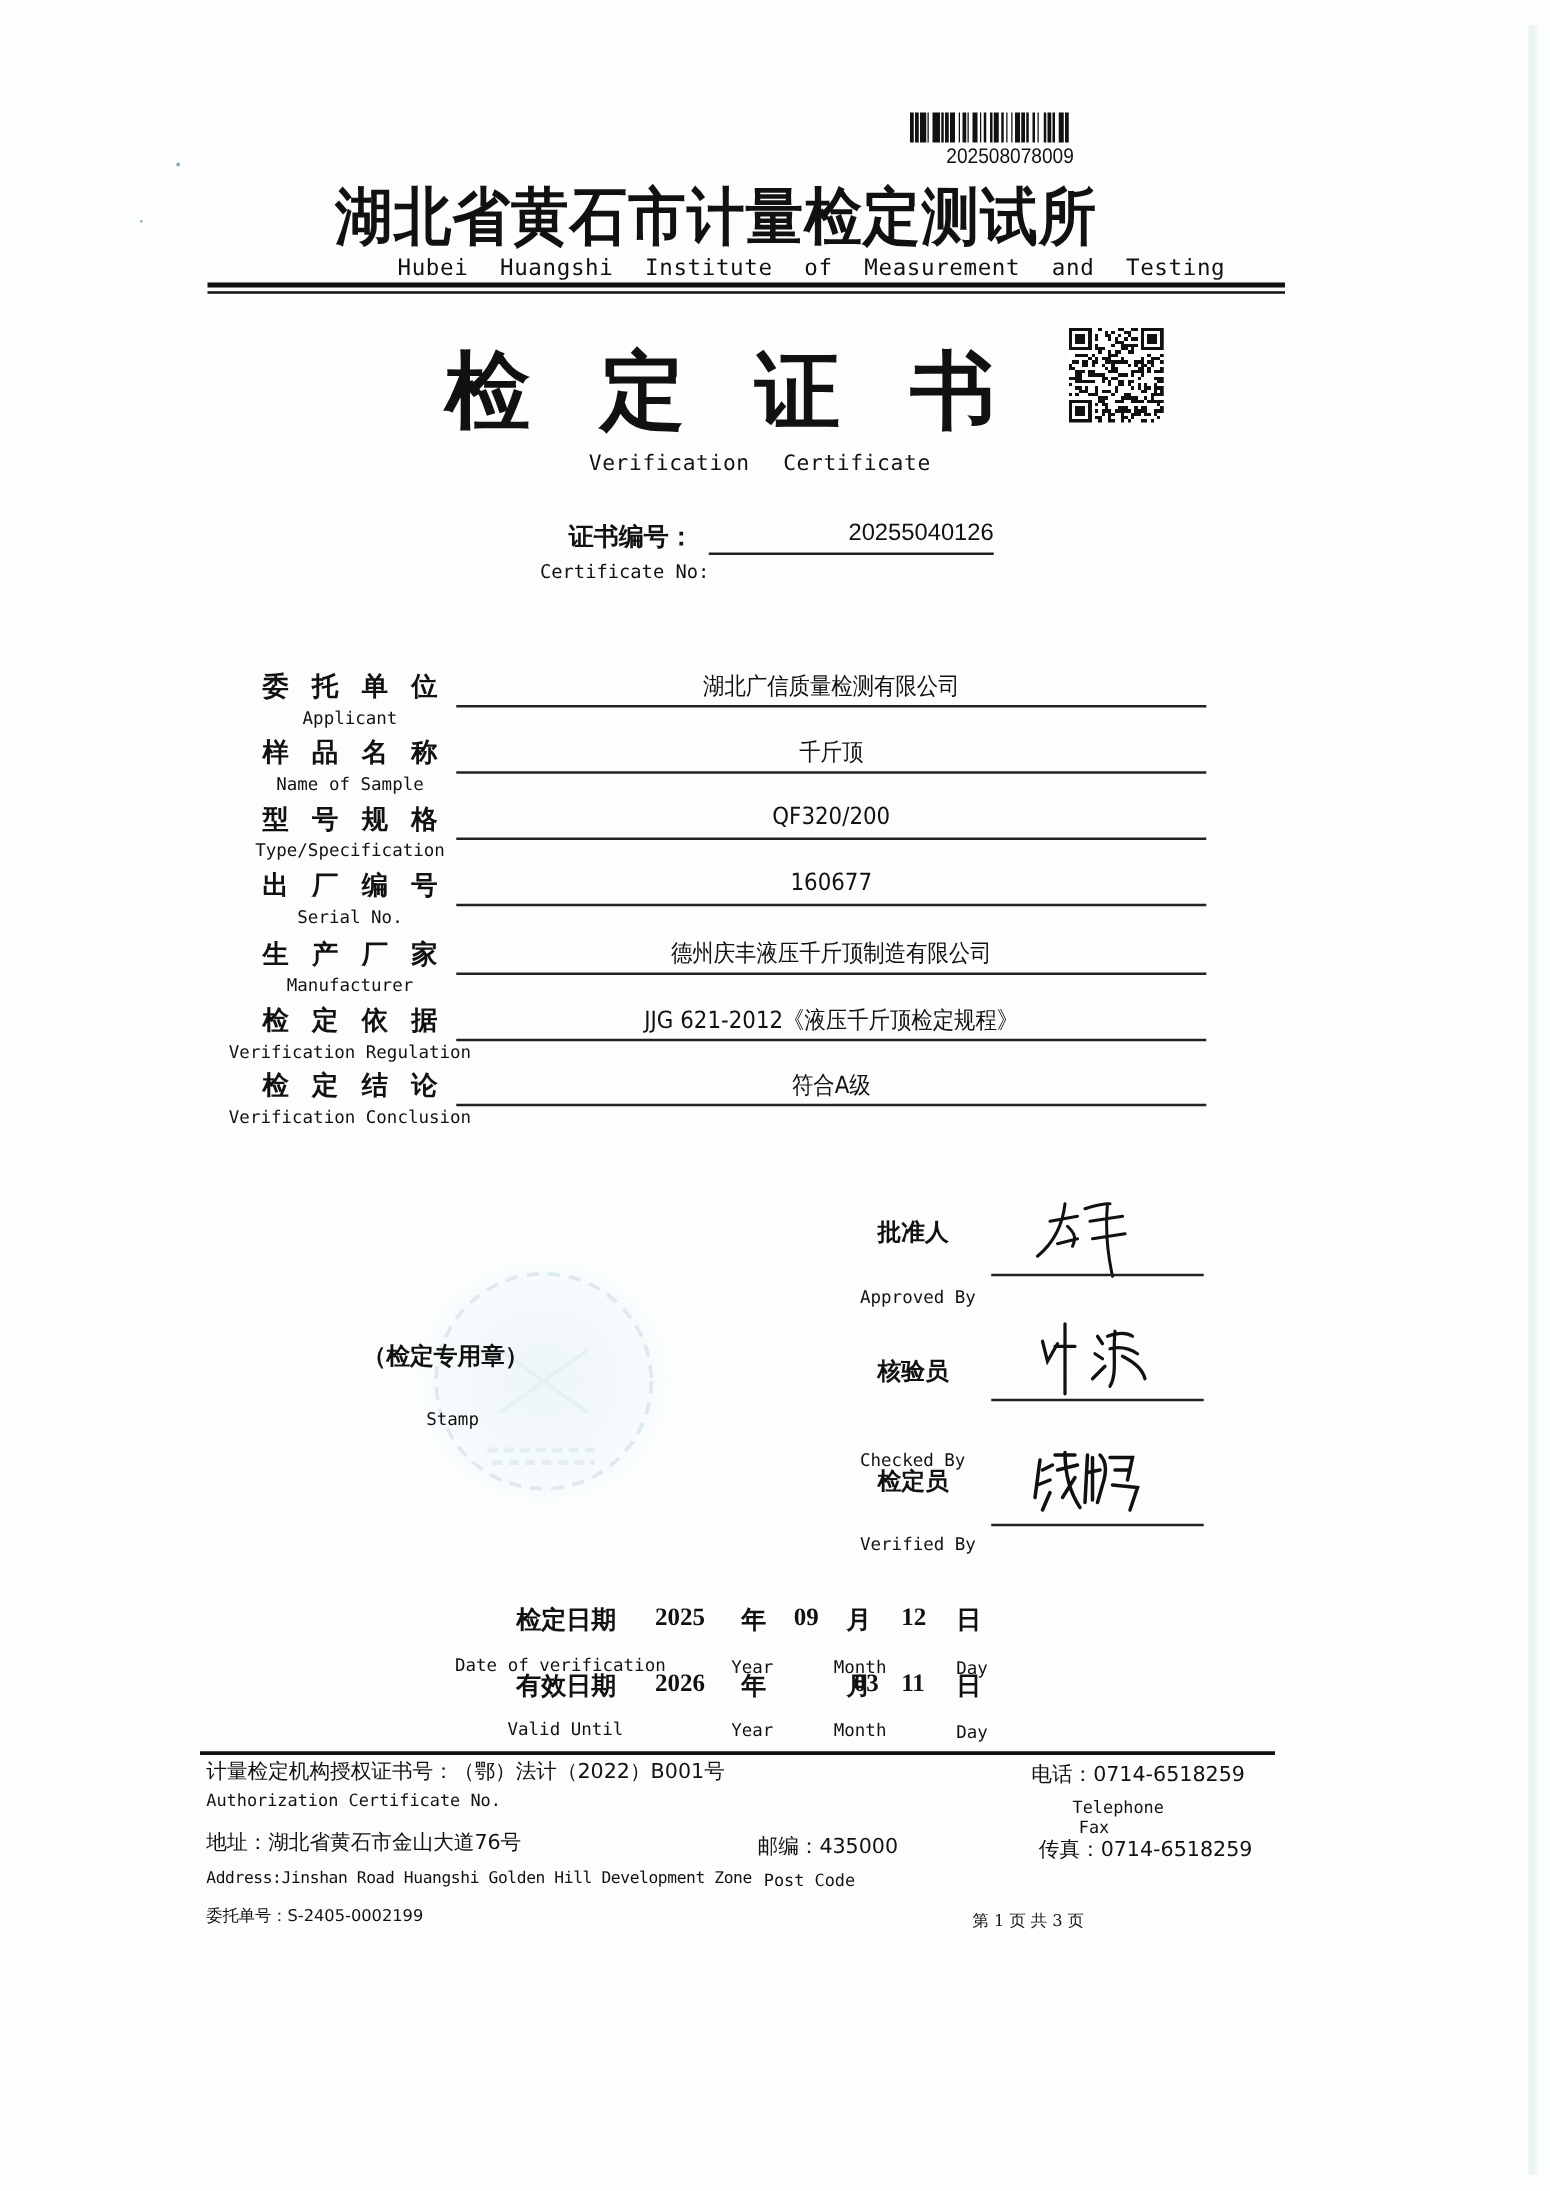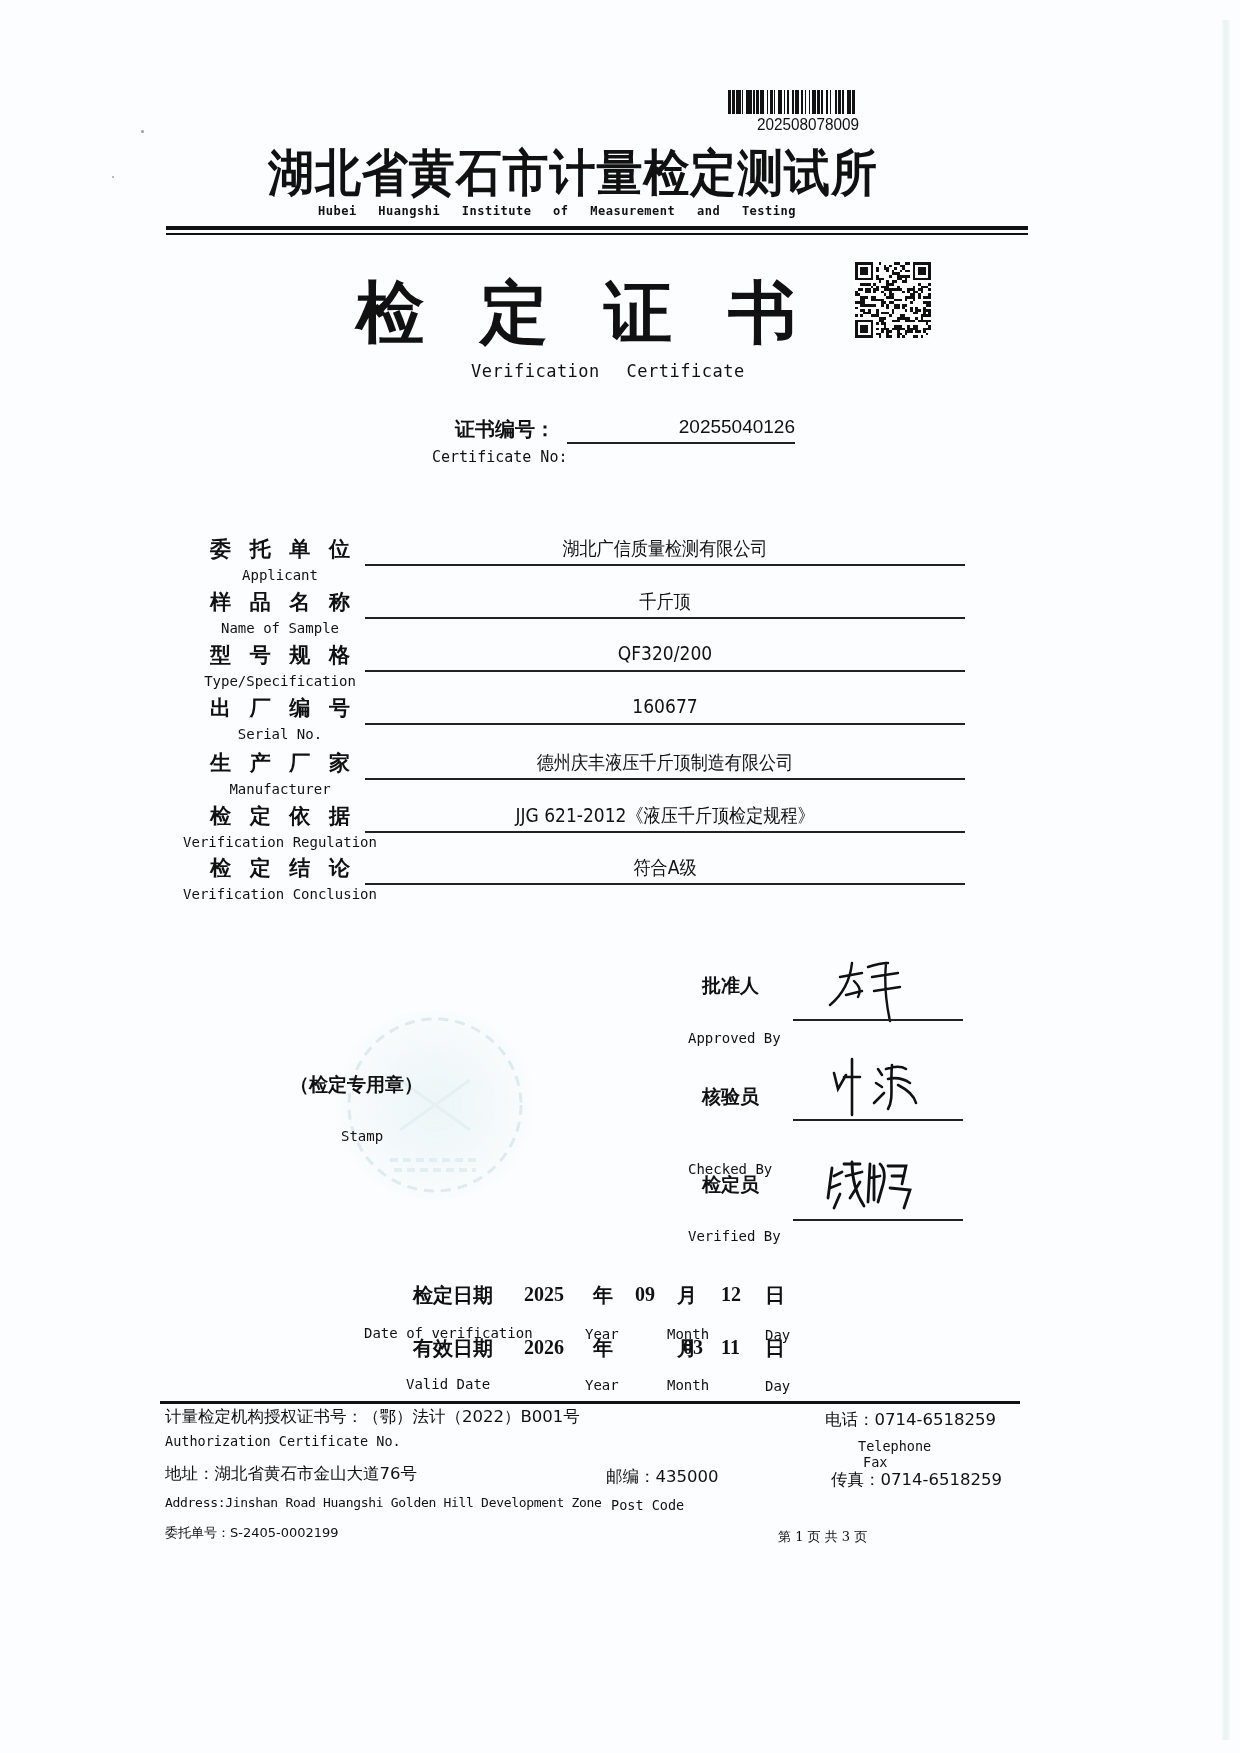--- a/index.html
+++ b/index.html
@@ -18,21 +18,21 @@
     .mono { font-family: "DejaVu Sans Mono", "Liberation Mono", monospace; }
     .sans { font-family: "DejaVu Sans", "Liberation Sans", sans-serif; }
     .serif { font-family: "DejaVu Serif", "Liberation Serif", serif; }
 
     
     .barcode { position: absolute; left: 728px; top: 90px; width: 168px; height: 24px; display: flex; align-items: stretch; gap: 0; }
     .barcode span { display: block; background: #111; height: 100%; }
     .barcode-num { left: 757px; top: 115px; font-size: 17px; letter-spacing: 0px; font-family: "Liberation Sans", sans-serif; transform: scaleX(0.9); transform-origin: left; }
 
     .inst-cn { left: 268px; top: 140px; font-size: 50px; font-weight: bold; letter-spacing: 1px; font-family: "DejaVu Sans", sans-serif; transform: scaleX(0.92); transform-origin: left; }
-    .inst-en { left: 318px; top: 204px; font-size: 12px; word-spacing: 14px; letter-spacing: 0.5px; font-weight: bold; }
+    .inst-en { left: 318px; top: 204px; font-size: 18px; word-spacing: 14px; letter-spacing: 0.5px; }
     .rule-thick { position: absolute; left: 166px; top: 226px; width: 862px; height: 4px; background: #111; }
     .rule-thin { position: absolute; left: 166px; top: 233px; width: 862px; height: 2px; background: #111; }
 
     .cert-title { left: 356px; top: 268px; font-size: 68px; font-weight: bold; letter-spacing: 56px; font-family: "DejaVu Serif", serif; }
     .qr { position: absolute; left: 855px; top: 262px; width: 76px; height: 76px; background: #fff; }
     .cert-en { left: 471px; top: 361px; font-size: 17px; word-spacing: 16px; letter-spacing: 0.5px; }
 
     .certno-label { left: 455px; top: 416px; font-size: 20px; font-weight: bold; font-family: "DejaVu Sans", sans-serif; }
     .certno-value { left: 567px; top: 416px; width: 228px; text-align: right; font-size: 19px; font-family: "Liberation Sans", sans-serif; }
     .certno-line { position: absolute; left: 567px; top: 442px; width: 228px; height: 1.5px; background: #222; }
@@ -542,21 +542,21 @@
   <div class="abs date-en mono" style="left:765px;top:1315px;">Day</div>
 </div>
 <div>
   <div class="abs date-cn" style="left:413px;top:1335px;">有效日期</div>
   <div class="abs date-num" style="left:524px;top:1336px;">2026</div>
   <div class="abs date-cn" style="left:593px;top:1335px;">年</div>
   <div class="abs date-num" style="left:635px;top:1336px;margin-left:48px;">03</div>
   <div class="abs date-cn" style="left:677px;top:1335px;">月</div>
   <div class="abs date-num" style="left:721px;top:1336px;">11</div>
   <div class="abs date-cn" style="left:765px;top:1335px;">日</div>
-  <div class="abs date-en mono" style="left:406px;top:1364px;">Valid Date</div>
+  <div class="abs date-en mono" style="left:406px;top:1364px;">Valid Until</div>
   <div class="abs date-en mono" style="left:585px;top:1365px;">Year</div>
   <div class="abs date-en mono" style="left:667px;top:1365px;">Month</div>
   <div class="abs date-en mono" style="left:765px;top:1366px;">Day</div>
 </div>
 
 <div class="rule-foot"></div>
 <div class="abs foot-cn" style="left:165px;top:1406px;">计量检定机构授权证书号：（鄂）法计（2022）B001号</div>
 <div class="abs foot-en mono" style="left:165px;top:1433px;">Authorization Certificate No.</div>
 <div class="abs foot-cn" style="left:825px;top:1409px;">电话：0714-6518259</div>
 <div class="abs foot-en mono" style="left:858px;top:1438px;">Telephone</div>

